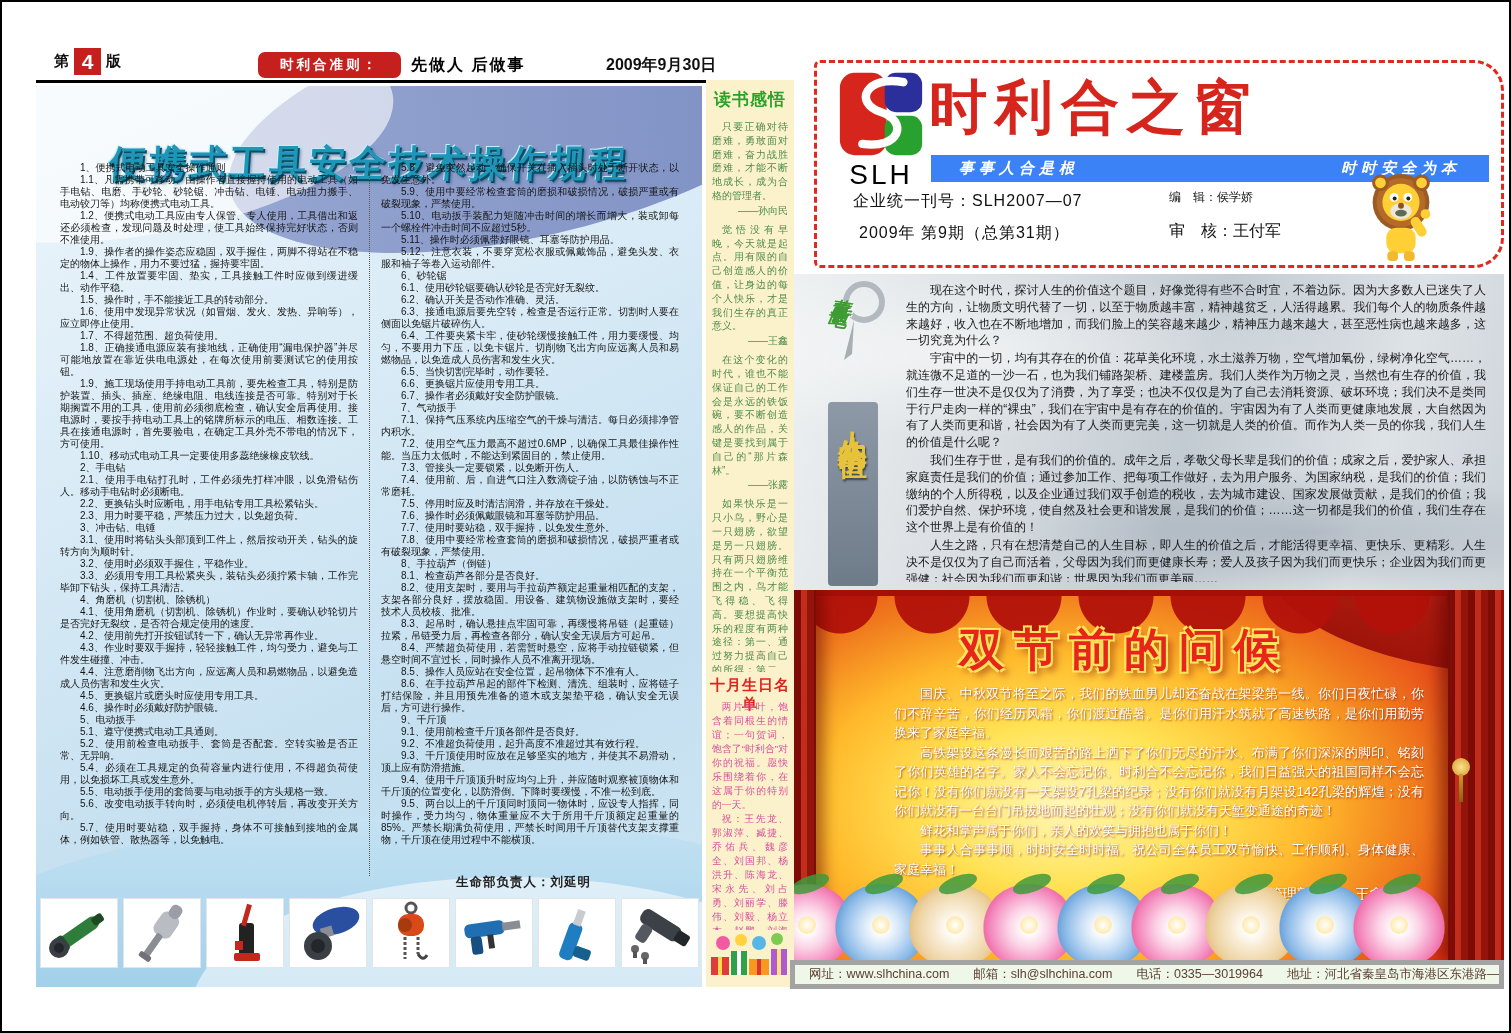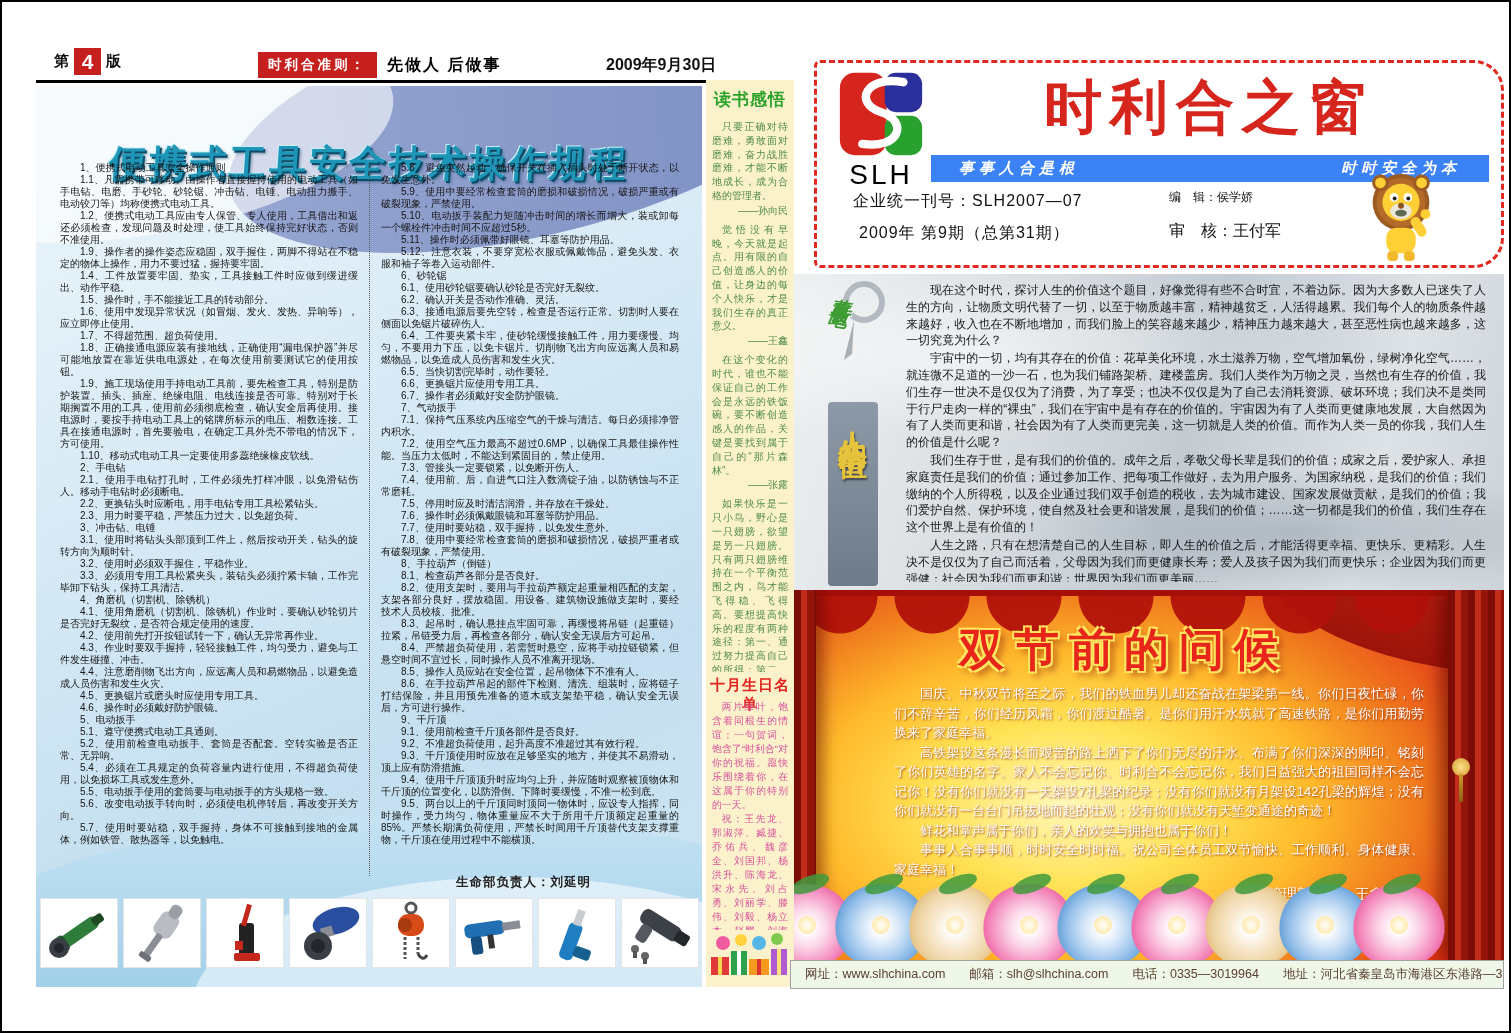--- a/index.html
+++ b/index.html
@@ -5,21 +5,21 @@
   html,body{margin:0;padding:0;background:#888;}
   .sheet{position:relative;width:1511px;height:1033px;background:#fff;border:2px solid #000;
          box-sizing:border-box;overflow:hidden;font-family:"Liberation Sans",sans-serif;color:#111;}
   .abs{position:absolute;}
 
   
   .edition{left:52px;top:46px;display:flex;align-items:center;gap:5px;font-size:15px;font-weight:bold;}
   .edition-num{width:27px;height:27px;background:#c5201d;color:#fff;font-size:21px;font-weight:bold;
                display:flex;align-items:center;justify-content:center;}
   .motto{left:256px;top:50px;display:flex;align-items:center;gap:10px;}
-  .motto-label{background:#c5201d;color:#fff;font-weight:bold;font-size:13.5px;padding:4px 10px;letter-spacing:3px;}
+  .motto-label{background:#c5201d;color:#fff;font-weight:bold;font-size:13.5px;padding:4px 22px;letter-spacing:3px;border-radius:7px;}
   .motto-text{font-size:16px;font-weight:bold;color:#000;letter-spacing:2px;}
   .page-date{left:604px;top:53px;font-size:16px;font-weight:bold;}
   .header-rule{left:34px;top:78px;width:680px;height:3px;background:#000;}
 
   
   .left-panel{left:34px;top:84px;width:666px;height:901px;overflow:hidden;
     background:linear-gradient(155deg,#eef6fb 0%,#d9ebf6 35%,#c4dff0 70%,#cfe7f4 100%);}
   .swoosh{position:absolute;border-radius:50%;}
   .sw1{top:-80px;right:-140px;width:620px;height:230px;background:linear-gradient(100deg,#97a6d1,#7b8ec2);transform:rotate(-13deg);}
   .sw2{top:-50px;left:-160px;width:520px;height:200px;background:rgba(255,255,255,.6);transform:rotate(-9deg);}
@@ -51,21 +51,21 @@
                   font-weight:bold;font-size:15px;letter-spacing:1px;}
   .birthday-block{position:absolute;top:620px;left:6px;width:76px;height:230px;overflow:hidden;}
   .birthday-p{margin:0;font-size:9.8px;line-height:14px;color:#d8509b;text-align:justify;text-indent:1em;}
   .gifts{position:absolute;bottom:2px;left:1px;}
 
   
   .masthead{left:812px;top:58px;width:690px;height:208px;background:#fff;box-sizing:border-box;
             border:3px dashed #e02a1f;border-radius:6px 30px 30px 6px;}
   .logo-wrap{position:absolute;left:14px;top:8px;width:100px;text-align:center;}
   .logo-text{font-size:28px;font-weight:normal;letter-spacing:3px;color:#000;margin-top:0;line-height:28px;}
-  .mast-title{position:absolute;left:112px;top:2px;width:560px;text-align:center;font-size:58px;line-height:86px;
+  .mast-title{position:absolute;left:112px;top:2px;width:560px;font-size:58px;line-height:86px;
               font-weight:bold;color:#d6251c;letter-spacing:8px;font-family:"Liberation Serif",serif;}
   .mast-banner{position:absolute;left:114px;top:92px;width:558px;height:27px;background:#3b82f6;border-radius:0;
                color:#fff;display:flex;justify-content:space-between;align-items:center;padding:0 28px;
                box-sizing:border-box;font-size:15px;font-weight:bold;font-style:italic;letter-spacing:5px;}
   .mast-serial{position:absolute;left:36px;top:128px;font-size:16px;letter-spacing:1px;}
   .mast-issue{position:absolute;left:42px;top:160px;font-size:16px;letter-spacing:1px;}
   .mast-editor{position:absolute;left:352px;top:126px;font-size:12px;}
   .mast-reviewer{position:absolute;left:352px;top:158px;font-size:16px;}
   .lion{position:absolute;left:540px;top:106px;}
 
@@ -116,21 +116,21 @@
   .flower{flex:none;width:94px;height:84px;border-radius:50%;margin-left:-20px;position:relative;}
   .flower::before{content:"";position:absolute;top:-8px;left:30px;width:40px;height:16px;border-radius:50%;
                   background:#3f9a3c;transform:rotate(-20deg);opacity:.85;}
   .flower::after{content:"";position:absolute;top:32px;left:38px;width:18px;height:18px;border-radius:50%;
                  background:radial-gradient(#fff,#ffe08a);}
   .f-pink{background:radial-gradient(circle at 50% 52%, #ffffff 0 9%, #fbd3e6 32%, #f48fc0 58%, #ee6ea9 70%, rgba(238,110,169,0) 72%);}
   .f-blue{background:radial-gradient(circle at 50% 52%, #ffffff 0 9%, #cfe3f7 32%, #8fbce8 58%, #6ea4da 70%, rgba(110,164,218,0) 72%);}
   .f-cream{background:radial-gradient(circle at 50% 52%, #ffffff 0 9%, #f8ead1 32%, #eed4a4 58%, #e6c488 70%, rgba(230,196,136,0) 72%);}
 
   
-  .footer{left:788px;top:958px;width:714px;height:29px;background:#eef7e8;border:1px solid #a3a3a3;
+  .footer{left:788px;top:958px;width:714px;height:29px;background:#eef7e8;border:5px solid #a3a3a3;
           box-sizing:border-box;display:flex;align-items:center;gap:24px;padding-left:14px;
           font-size:12.5px;color:#5c4033;white-space:nowrap;overflow:hidden;}
 </style>
 </head>
 <body>
 
 <div class="sheet">
 
   <div class="abs edition">
     <span>第</span>

